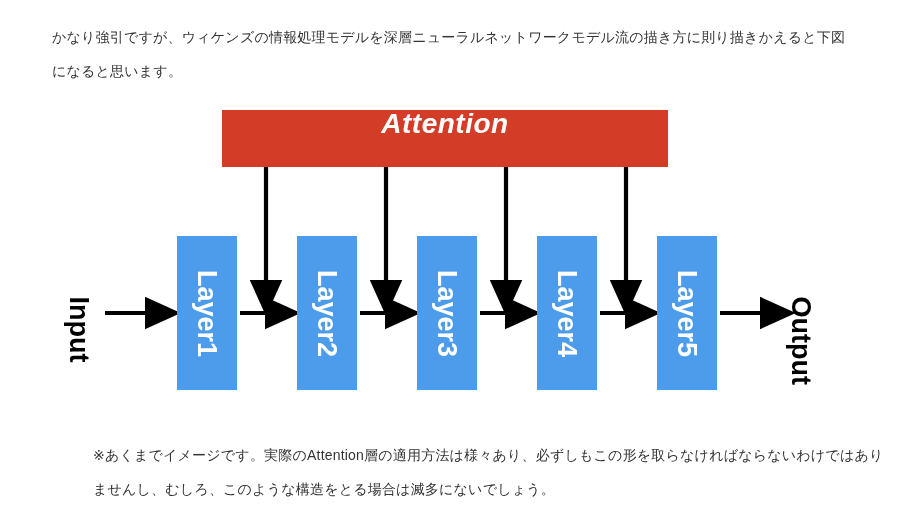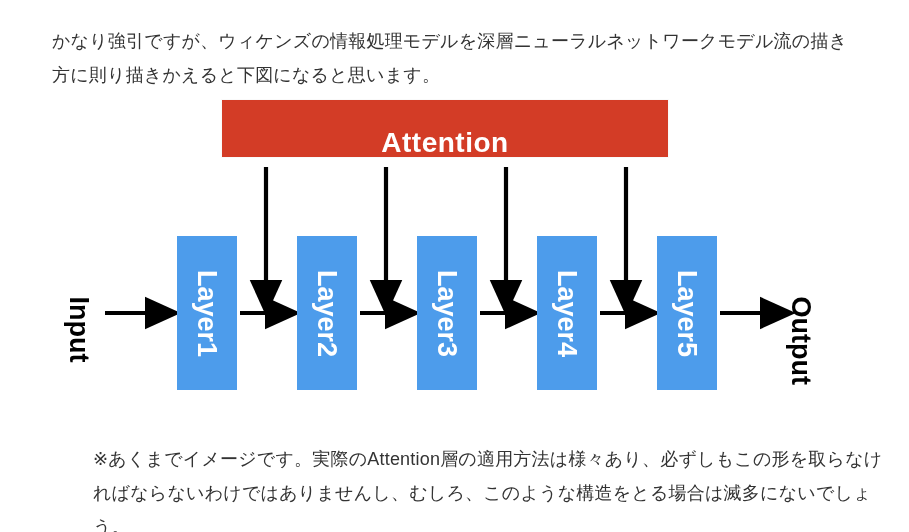--- a/index.html
+++ b/index.html
@@ -14,48 +14,49 @@
     overflow: hidden;
     font-family: "Liberation Sans", "DejaVu Sans", sans-serif;
     color: #3c3c3c;
   }
 
   
   .para {
     position: absolute;
     left: 52px;
     width: 800px;
-    font-size: 18px;
+    font-size: 14px;
     line-height: 34px;
     color: #333333;
     letter-spacing: 0.2px;
   }
   #para-top  { top: 6px; }
   #para-bottom { top: 424px; margin-left: 41px; }
 
   
   #figure {
     position: absolute;
     left: 0;
     top: 95px;
     width: 909px;
     height: 320px;
   }
 
   .attention-box {
     position: absolute;
     left: 222px;
-    top: 5px;
+    top: 15px;
     width: 446px;
     height: 57px;
     background: #d33c26;
     display: flex;
-    align-items: flex-end;
+    align-items: flex-start;
     justify-content: center;
     box-shadow: 0 0 0 1px rgba(0,0,0,0.02);
+    font-style: italic;
   }
   .attention-box .label {
     color: #ffffff;
     font-size: 28px;
     font-weight: bold;
     letter-spacing: 0.5px;
     line-height: 1;
   }
 
   .layer-box {

